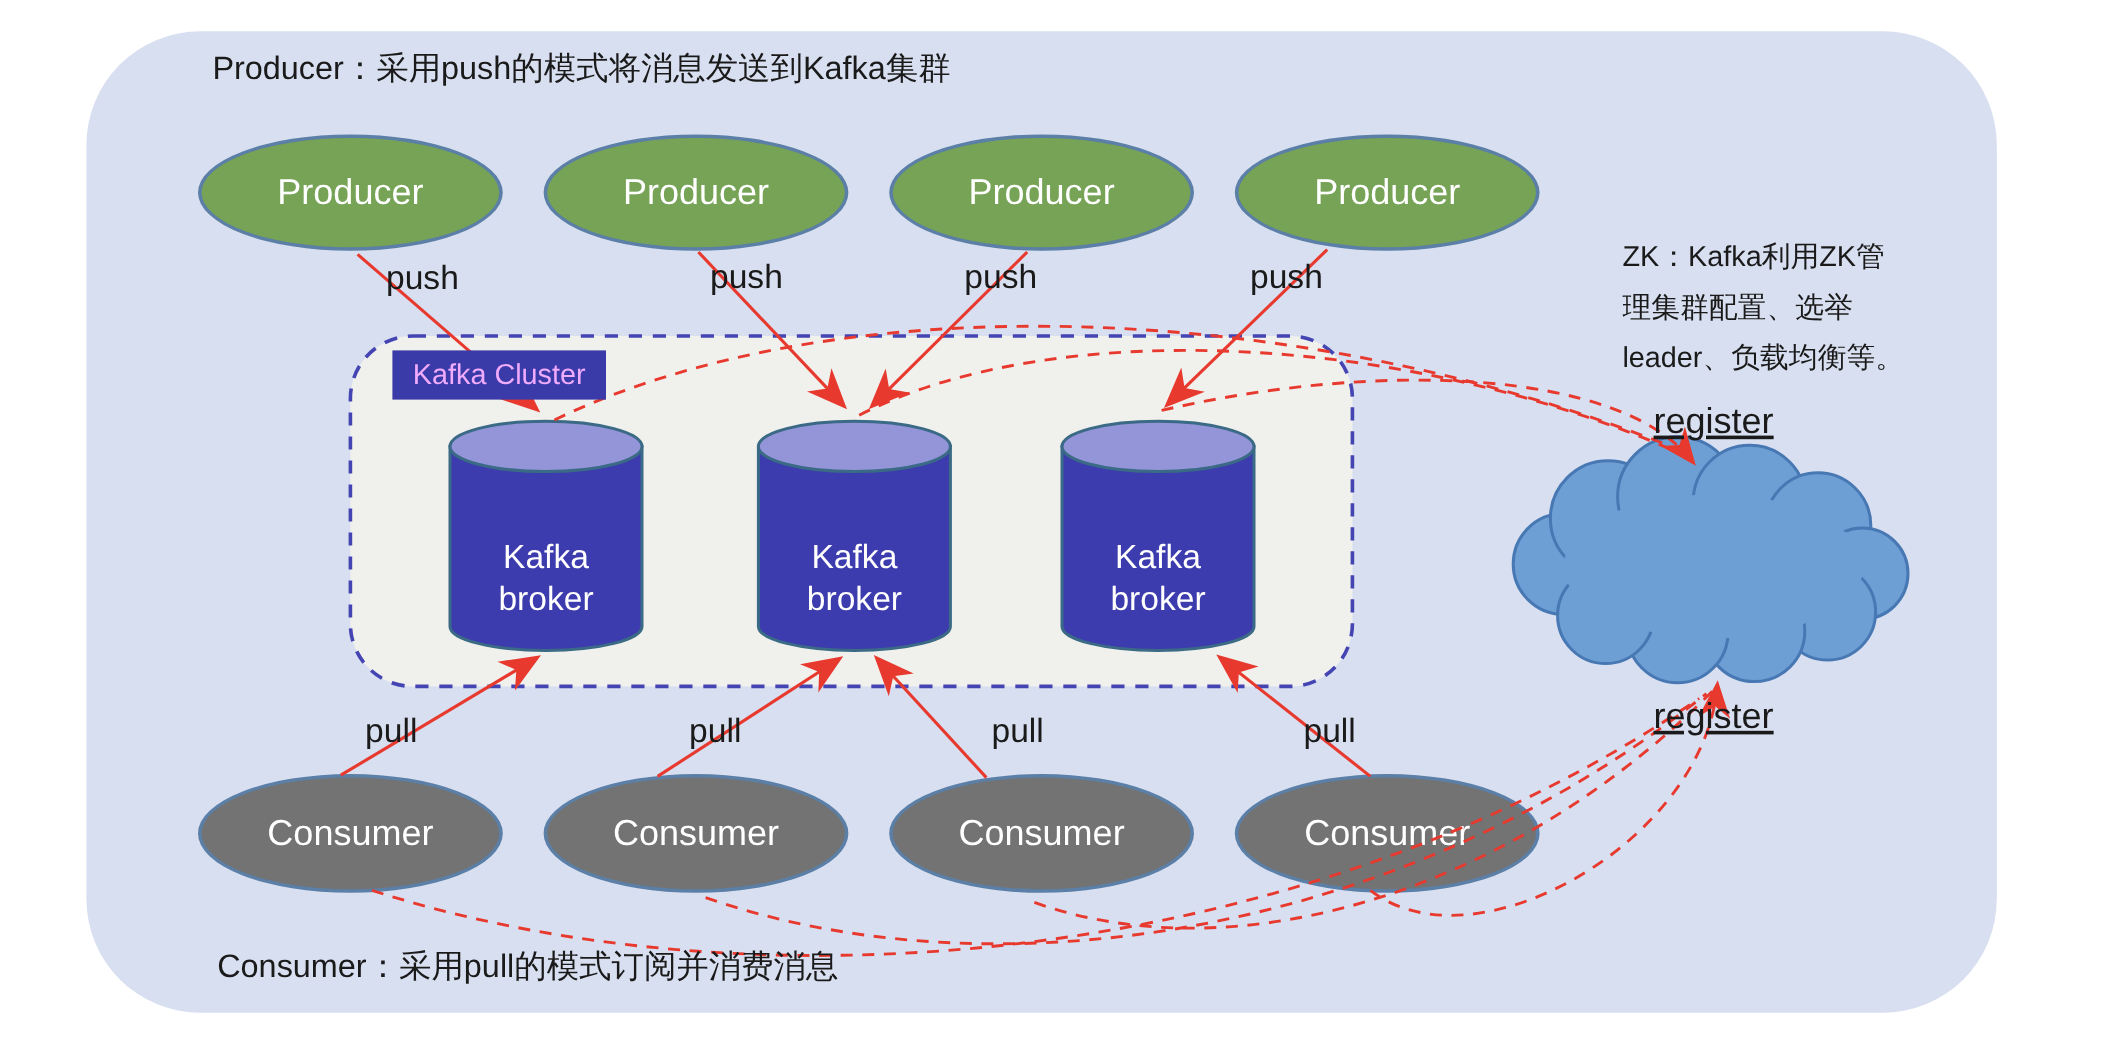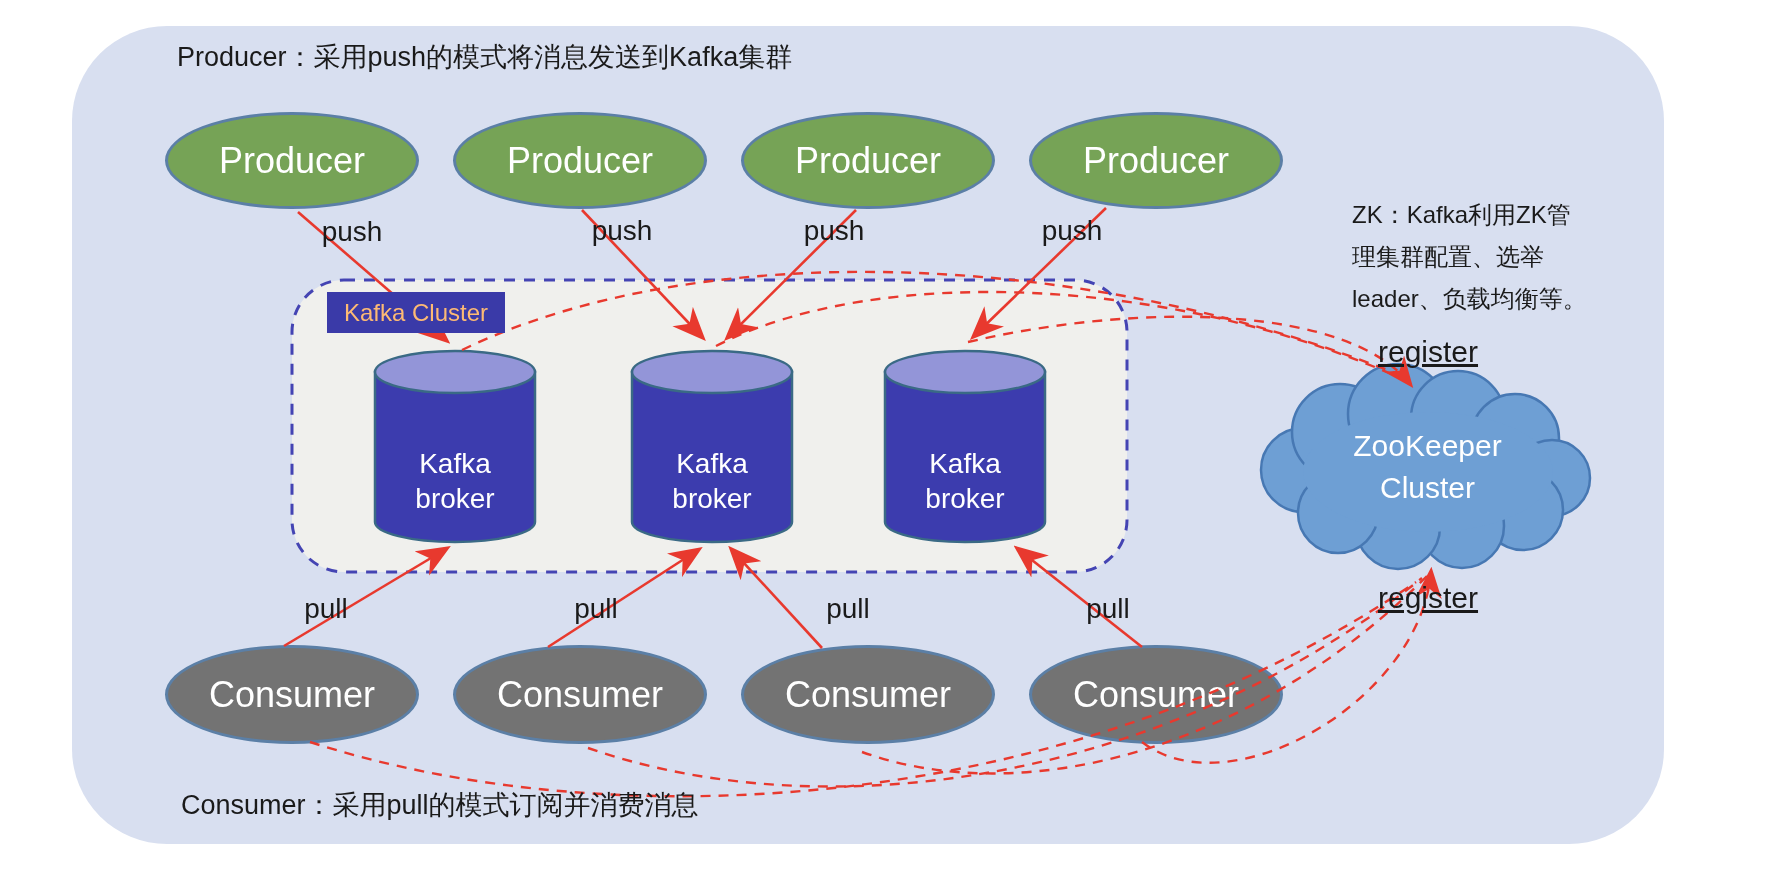--- a/index.html
+++ b/index.html
@@ -10,30 +10,30 @@
   }
   .panel{
     position:absolute;left:72px;top:26px;width:1592px;height:818px;
     background:#d8dff0;border-radius:95px;
   }
   .note{position:absolute;font-size:27px;line-height:34px;white-space:nowrap;}
   .note-zk{position:absolute;font-size:24px;line-height:42px;white-space:pre-line;}
   .ellipse{
     position:absolute;width:254px;height:97px;border-radius:50%;
     display:flex;align-items:center;justify-content:center;
-    border:3px solid #5b7fa6;color:#ffffff;font-size:36px;
+    border:3px solid #5b7fa6;color:#ffffff;font-size:30px;
     box-sizing:border-box;
   }
   .producer{background:#76a356;top:112px;}
   .consumer{background:#737373;top:645px;height:99px;}
   .p1{left:165px;} .p2{left:453px;} .p3{left:741px;} .p4{left:1029px;}
   svg.overlay{position:absolute;left:0;top:0;width:1766px;height:874px;}
   .chip{
     position:absolute;left:327px;top:292px;width:178px;height:41px;
-    background:#3a3aa8;color:#fdba74;font-size:24px;
+    background:#3a3aa8;color:#f0abfc;font-size:24px;
     display:flex;align-items:center;justify-content:center;
   }
   .broker-label{
     position:absolute;width:160px;top:446px;color:#ffffff;font-size:28px;
     line-height:35px;text-align:center;white-space:pre-line;
   }
   .b1{left:375px;} .b2{left:632px;} .b3{left:885px;}
   .edge-label{
     position:absolute;font-size:28px;transform:translate(-50%,-50%);
     white-space:nowrap;
@@ -168,16 +168,14 @@
   <div class="edge-label" style="left:1072px;top:231px;">push</div>
 
   <div class="edge-label" style="left:326px;top:609px;">pull</div>
   <div class="edge-label" style="left:596px;top:609px;">pull</div>
   <div class="edge-label" style="left:848px;top:609px;">pull</div>
   <div class="edge-label" style="left:1108px;top:609px;">pull</div>
 
   <div class="register" style="left:1428px;top:352px;">register</div>
   <div class="register" style="left:1428px;top:598px;">register</div>
 
-  <div class="cloud-label">ZooKeeper
-Cluster</div>
 
 </div>
 
 </body></html>

